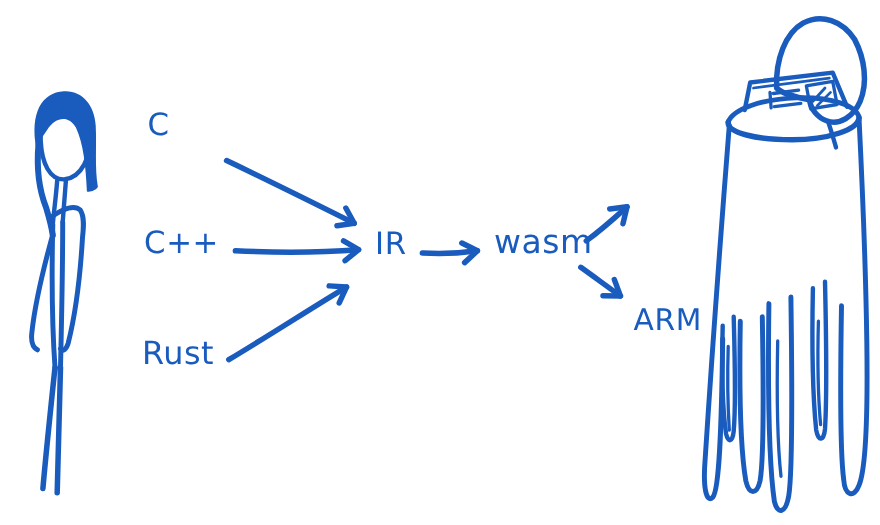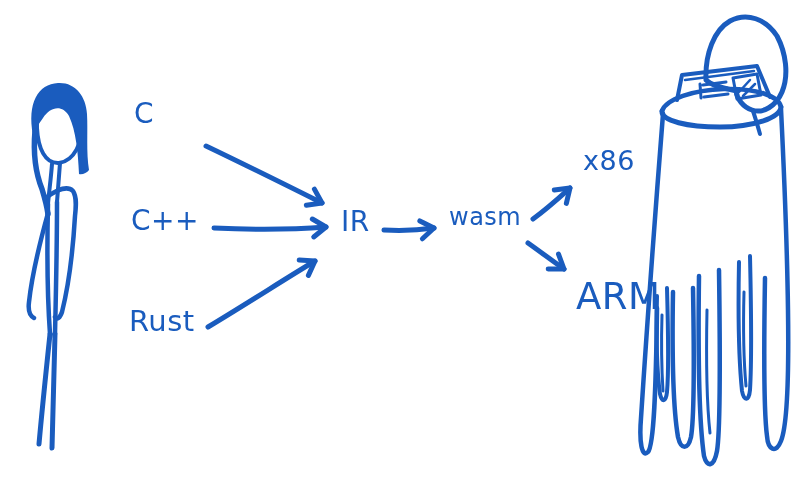--- a/index.html
+++ b/index.html
@@ -84,16 +84,15 @@
         <path class="ink" stroke-width="4" d="M 739,262 C 738,312 739,362 742,391 C 744,402 749,401 750,390 C 752,358 751,300 750,256"></path>
         <path class="ink" stroke-width="3" d="M 744,292 C 743,330 744,364 746,386"></path>
       </g>
     </g>
   </svg>
 
   <div class="label" style="left:134px; top:99px;  font-size:28px;">C</div>
   <div class="label" style="left:131px; top:206px; font-size:28px;">C++</div>
   <div class="label" style="left:129px; top:306px; font-size:29px;">Rust</div>
   <div class="label" style="left:341px; top:207px; font-size:28px;text-align:center;">IR</div>
-  <div class="label" style="left:449px; top:204px; font-size:24px;">wasm</div>
-  <div class="label" style="left:583px; top:146px; font-size:27px;">x86</div>
-  <div class="label" style="left:576px; top:277px; font-size:37px;text-align:right;">ARM</div>
+  <div class="label" style="left:449px; top:204px; font-size:30px;">wasm</div>
+  <div class="label" style="left:576px; top:277px; font-size:27px;text-align:right;">ARM</div>
 </div>
 
 </body></html>

